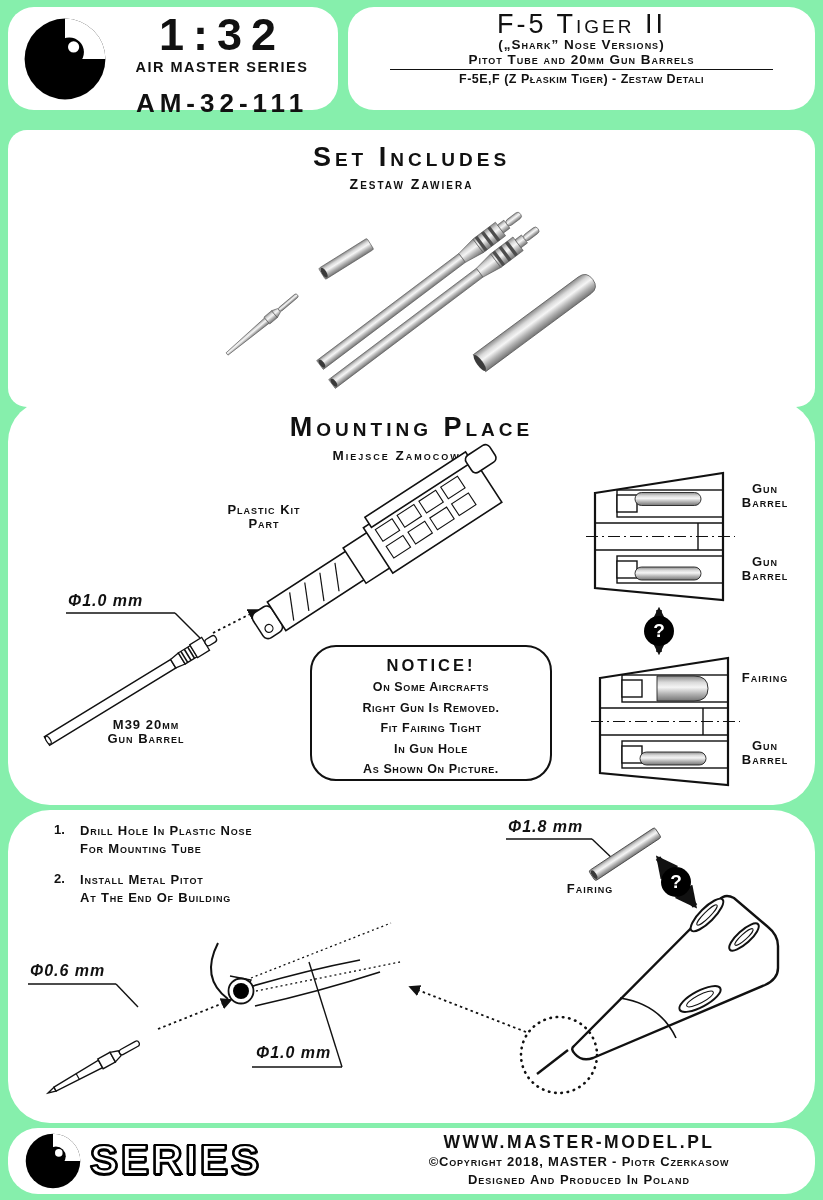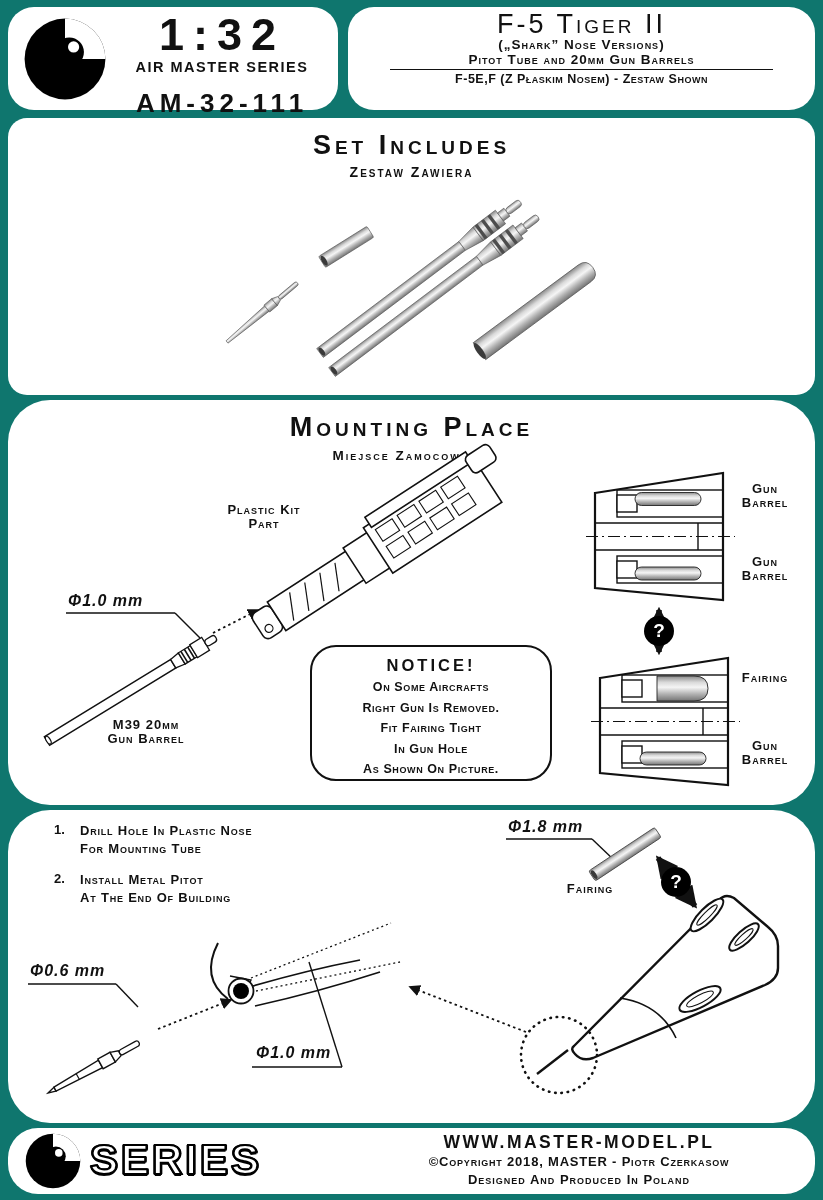--- a/index.html
+++ b/index.html
@@ -1,16 +1,16 @@
 <!DOCTYPE html>
 <html><head>
 <meta charset="utf-8">
 <style>
   html,body{margin:0;padding:0;background:#000;}
-  .sheet{position:relative;width:823px;height:1200px;background:#0f766e;overflow:hidden;
+  .sheet{position:relative;width:823px;height:1200px;background:#86efac;overflow:hidden;
          font-family:"Liberation Sans",sans-serif;color:#111;}
   .panel{position:absolute;background:#fff;}
   .abs{position:absolute;}
   .sc{font-variant:small-caps;}
   .ctr{text-align:center;}
   .pre{white-space:pre-line;}
   .hdg{font-weight:bold;letter-spacing:4px;}
   .lbl{font-size:13px;letter-spacing:1px;line-height:14px;font-weight:bold;}
   .dia{font-style:italic;font-size:16px;letter-spacing:1px;font-weight:bold;}
   .qmark{position:absolute;width:30px;height:30px;border-radius:50%;background:#000;color:#fff;
@@ -37,24 +37,24 @@
       <div style="font-size:14.5px;font-weight:bold;letter-spacing:1.5px;line-height:17px;">AIR MASTER SERIES</div>
       <div style="font-size:26px;font-weight:bold;letter-spacing:5px;line-height:30px;margin-top:12px;">AM-32-111</div>
     </div>
   </div>
 
   <div class="panel ctr" style="left:348px;top:7px;width:467px;height:103px;border-radius:26px;padding-top:3px;box-sizing:border-box;">
     <div class="sc" style="font-size:27px;font-weight:normal;letter-spacing:3px;line-height:28px;">F-5 Tiger II</div>
     <div class="sc" style="font-size:13.5px;font-weight:bold;letter-spacing:1px;line-height:14px;">(„Shark” Nose Versions)</div>
     <div class="sc" style="font-size:13.5px;font-weight:bold;letter-spacing:1px;line-height:15px;">Pitot Tube and 20mm Gun Barrels</div>
     <div class="rule" style="width:82%;margin:2px auto 2px auto;"></div>
-    <div class="sc" style="font-size:12.5px;font-weight:bold;letter-spacing:0.5px;line-height:14px;">F-5E,F (Z Płaskim Nosem) - Zestaw Shown</div>
-  </div>
-
-  <div class="panel" style="left:8px;top:118px;width:807px;height:277px;border-radius:19px;">
+    <div class="sc" style="font-size:12.5px;font-weight:bold;letter-spacing:0.5px;line-height:14px;">F-5E,F (Z Płaskim Tiger) - Zestaw Detali</div>
+  </div>
+
+  <div class="panel" style="left:8px;top:130px;width:807px;height:277px;border-radius:19px;">
     <div class="abs ctr sc hdg" style="left:0;top:12px;width:100%;font-size:27px;">Set Includes</div>
     <div class="abs ctr sc" style="left:0;top:46px;width:100%;font-size:14px;font-weight:bold;letter-spacing:2px;">Zestaw Zawiera</div>
 
     <svg class="abs" style="left:0;top:60px;" width="807" height="215" viewBox="0 0 807 215">
       <defs>
         <linearGradient id="metV" x1="0" y1="0" x2="0" y2="1">
           <stop offset="0" stop-color="#8a8a8a"></stop>
             <stop offset="0.25" stop-color="#d9d9d9"></stop>
           <stop offset="0.45" stop-color="#f5f5f5"></stop>
             <stop offset="0.72" stop-color="#b2b2b2"></stop>

